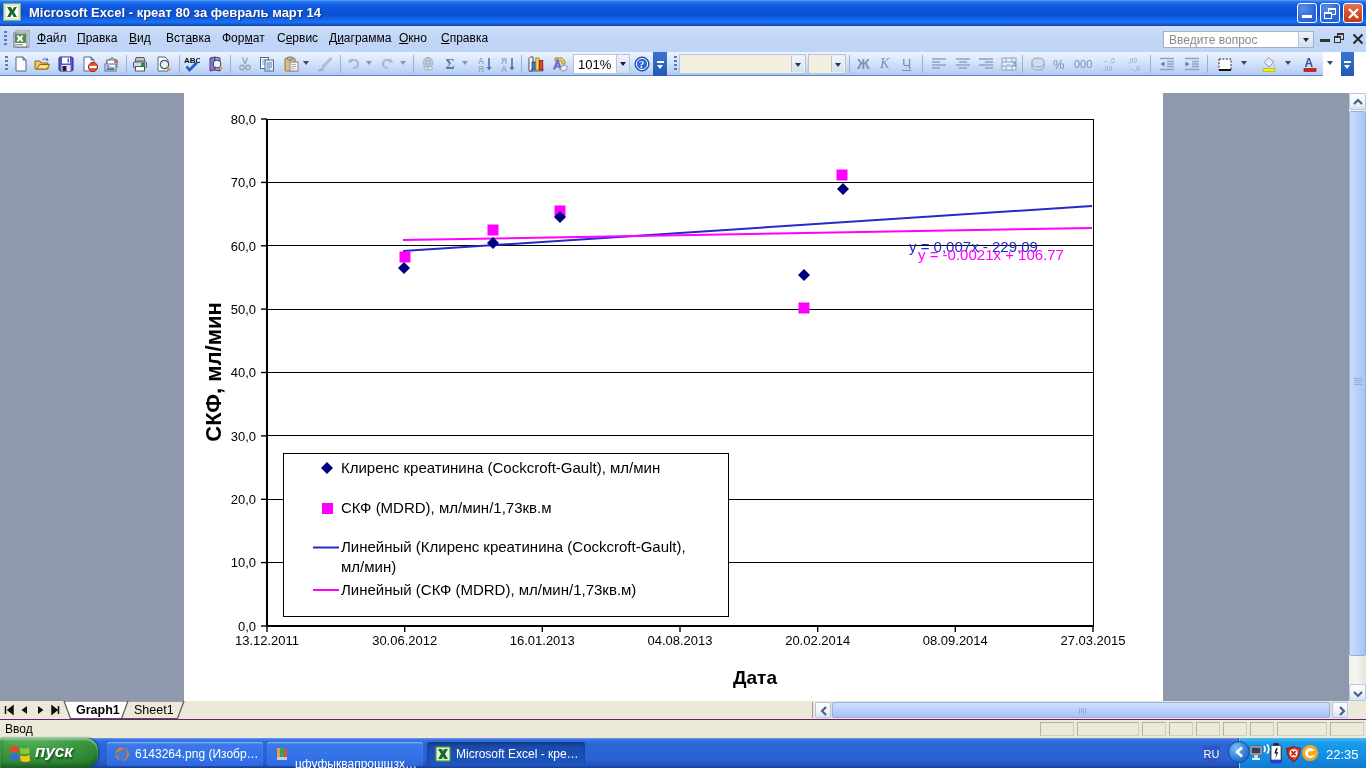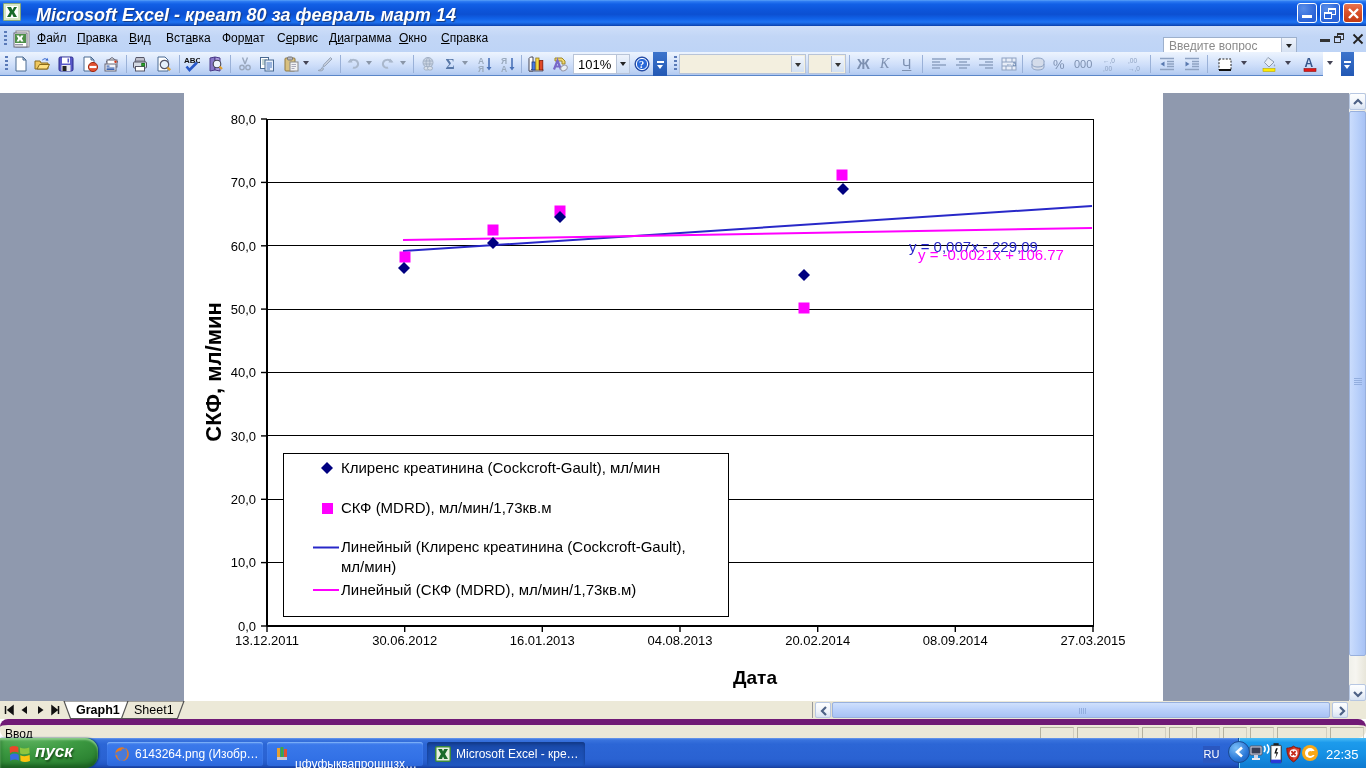--- a/index.html
+++ b/index.html
@@ -5,21 +5,21 @@
 * { margin:0; padding:0; box-sizing:border-box; }
 html,body { width:1366px; height:768px; overflow:hidden; font-family:"Liberation Sans", sans-serif; }
 #page { position:relative; width:1366px; height:768px; background:#fff; }
 .abs { position:absolute; }
 
 
 #titlebar { left:0; top:0; width:1366px; height:26px;
   background:linear-gradient(180deg,#5aa2f8 0%,#2b79f2 6%,#1260e6 16%,#0d55da 38%,#0c50d2 55%,#1162e8 72%,#1e73f2 85%,#1257cd 94%,#0a3fa9 100%);
 }
 #titlebar .ticon { left:3px; top:3px; width:18px; height:18px; }
-#titlebar .ttext { left:36px; top:5px; color:#fff; font-size:18px; font-weight:bold; letter-spacing:0; text-shadow:1px 1px 1px #1a3a7a;font-style:italic; }
+#titlebar .ttext { left:29px; top:5px; color:#fff; font-size:13px; font-weight:bold; letter-spacing:0; text-shadow:1px 1px 1px #1a3a7a; }
 .winbtn { top:3px; width:20px; height:20px; border-radius:3px; border:1px solid #fff; }
 #btn-min  { left:1297px; background:radial-gradient(circle at 30% 25%,#5a8ee8,#2a63d8 70%); }
 #btn-max  { left:1320px; background:radial-gradient(circle at 30% 25%,#5a8ee8,#2a63d8 70%); }
 #btn-close{ left:1343px; background:linear-gradient(180deg,#e8744f 0%,#d9512a 45%,#c23a14 100%); }
 .winbtn span { position:absolute; color:#fff; }
 
 
 #menubar { left:0; top:26px; width:1366px; height:26px; background:linear-gradient(180deg,#cfdff9 0%,#c2d6f6 40%,#bed4f6 100%); }
 .menuitem { position:absolute; top:5px; font-size:12px; color:#000; }
 .menuitem u { text-decoration:underline; }
@@ -46,21 +46,21 @@
 #sheet { left:184px; top:0; width:979px; height:608px; background:#fff; }
 
 
 #vsb { left:1349px; top:93px; width:17px; height:608px; background:linear-gradient(90deg,#f0f0ea,#f6f5f0 40%,#e8e6da); }
 .sbtn { position:absolute; left:0; width:16px; background:linear-gradient(180deg,#fdfefe,#eef3fa 60%,#d7e2f2); border:1px solid #b7c7e2; border-radius:2px; }
 #vthumb { position:absolute; left:0; top:18px; width:17px; height:545px; background:linear-gradient(90deg,#cadcfc,#b9d0fa 50%,#a8c2f4); border:1px solid #98b0dd; border-radius:2px; }
 
 
 #tabrow { left:0; top:701px; width:1366px; height:18px; background:#ece9d8; }
 
-#statusbar { left:0; top:719px; width:1366px; height:19px; background:#ece9d8; border-top:6px solid #701a75; font-size:12px;border-radius:8px; }
+#statusbar { left:0; top:719px; width:1366px; height:19px; background:#ece9d8; border-top:1px solid #701a75; font-size:12px; }
 
 
 #taskbar { left:0; top:738px; width:1366px; height:30px;
   background:linear-gradient(180deg,#6d9cee 0%,#3a74de 6%,#2c66d6 20%,#2a62d2 70%,#2156c4 88%,#1a46ab 97%,#153a96 100%); }
 .taskbtn { position:absolute; top:4px; height:24px; border-radius:3px; color:#fff; font-size:12px; }
 #tray { position:absolute; left:1238px; top:0px; width:128px; height:30px; border-left:1px solid #0d4f9e; box-shadow:inset 1px 0 0 #7fd4f8;
   background:linear-gradient(180deg,#4bbcf5 0%,#1d9bec 15%,#1590e4 55%,#0f7ad0 100%); }
 </style>
 </head>
 <body>
@@ -97,21 +97,21 @@
     </svg>
     <span class="menuitem" style="left:37px"><u>Ф</u>айл</span>
     <span class="menuitem" style="left:77px"><u>П</u>равка</span>
     <span class="menuitem" style="left:129px"><u>В</u>ид</span>
     <span class="menuitem" style="left:166px">Вст<u>а</u>вка</span>
     <span class="menuitem" style="left:222px">Фор<u>м</u>ат</span>
     <span class="menuitem" style="left:277px">С<u>е</u>рвис</span>
     <span class="menuitem" style="left:329px">Д<u>и</u>аграмма</span>
     <span class="menuitem" style="left:399px"><u>О</u>кно</span>
     <span class="menuitem" style="left:441px"><u>С</u>правка</span>
-    <div class="abs" style="left:1163px;top:11px;width:134px;height:17px;background:#fff;border:1px solid #9db0cc;text-decoration:underline;">
+    <div class="abs" style="left:1163px;top:5px;width:151px;height:17px;background:#fff;border:1px solid #9db0cc;text-decoration:underline;">
       <span style="position:absolute;left:5px;top:1px;font-size:12px;color:#8a8a8a;">Введите вопрос</span>
       <div style="position:absolute;right:0;top:0;width:15px;height:15px;background:linear-gradient(180deg,#eef3fb,#d4e0f2);border-left:1px solid #b8c4d8;">
         <div class="dd" style="left:4px;top:6px;border-top-color:#222;"></div>
       </div>
     </div>
     <div class="abs" style="left:1320px;top:13px;width:10px;height:3px;background:#333;"></div>
     <div class="abs" style="left:1337px;top:7px;width:7px;height:7px;border:1px solid #333;border-top-width:2px;background:#cbdbf8;"></div>
     <div class="abs" style="left:1334px;top:10px;width:7px;height:7px;border:1px solid #333;border-top-width:2px;background:#cbdbf8;"></div>
     <svg class="abs" style="left:1352px;top:7px" width="12" height="12" viewBox="0 0 12 12">
         <path d="M1.5 1.5 L10.5 10.5 M10.5 1.5 L1.5 10.5" stroke="#222" stroke-width="1.8"></path>

